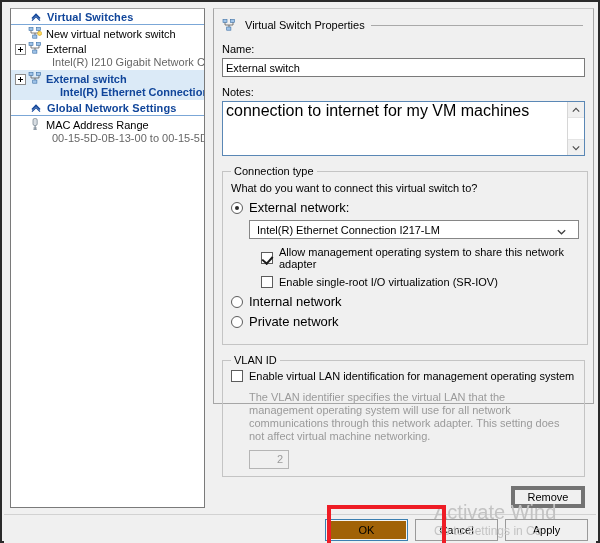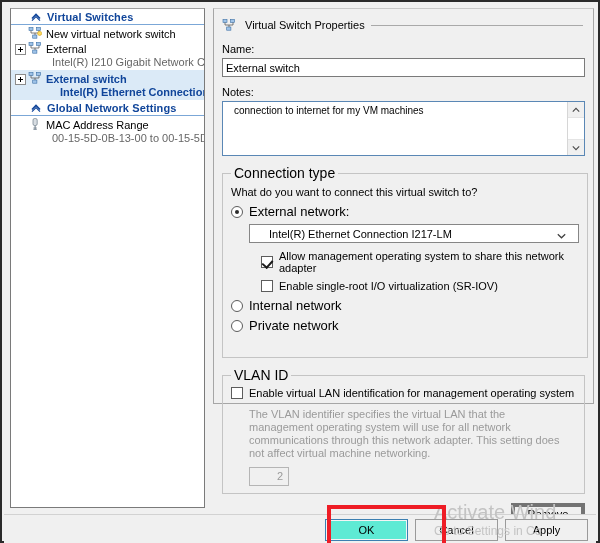--- a/index.html
+++ b/index.html
@@ -88,57 +88,57 @@
     font-family:"Liberation Sans",sans-serif;font-size:11px;
     padding:1px 3px;color:#000;outline:none;
   }
   .notes-wrap{
     position:relative;width:100%;height:55px;box-sizing:border-box;
     border:1px solid #5a87b5;background:#fff;margin-bottom:9px;
   }
   .notes-wrap textarea{
     position:absolute;left:0;top:0;right:17px;bottom:0;
     border:0;outline:none;resize:none;background:#fff;
-    font-family:"Liberation Sans",sans-serif;font-size:10px;
-    padding:2px 3px;color:#000;line-height:14px;margin-left:8px;
+    font-family:"Liberation Sans",sans-serif;font-size:16px;
+    padding:2px 3px;color:#000;line-height:14px;
   }
   .vscroll{
     position:absolute;right:0;top:0;bottom:0;width:16px;
     background:#f0f0f0;border-left:1px solid #d6d6d6;
     display:flex;flex-direction:column;justify-content:space-between;
   }
   .vscroll .arrow{
     height:15px;display:flex;align-items:center;justify-content:center;
     background:#f0f0f0;
   }
   .vscroll .track{flex:1;background:#fff;border-top:1px solid #e4e4e4;border-bottom:1px solid #e4e4e4;}
 
   fieldset.grp{
     border:1px solid #c4c4c4;margin:0 0 9px 0;padding:4px 8px 7px 8px;
     box-sizing:border-box;
   }
-  fieldset.grp legend{font-size:14px;padding:0 3px;color:#000;}
+  fieldset.grp legend{font-size:11px;padding:0 3px;color:#000;}
 
   .q-line{font-size:11px;margin:1px 0 6px 0;}
   .radio-row{display:flex;align-items:center;margin:0 0 5px 0;}
   .radio-row .lbl{font-size:13px;margin-left:6px;}
   .rad{
     width:12px;height:12px;border-radius:50%;
     border:1px solid #5c5c5c;background:#fff;box-sizing:border-box;
     position:relative;flex:0 0 12px;
   }
   .rad.on::after{
     content:"";position:absolute;left:3px;top:3px;width:4px;height:4px;
     border-radius:50%;background:#2b2b2b;
   }
   select.combo{
     width:330px;height:19px;box-sizing:border-box;margin:0 0 7px 18px;
     border:1px solid #868686;background:#fff;
     font-family:"Liberation Sans",sans-serif;font-size:11px;
-    padding-left:19px;color:#000;
+    padding-left:7px;color:#000;
     -webkit-appearance:none;appearance:none;
   }
   .combo-wrap{position:relative;}
   .combo-arrow{
     position:absolute;right:13px;top:5px;pointer-events:none;
   }
   .chk-row{display:flex;align-items:center;margin:0 0 6px 30px;}
   .chk{
     width:12px;height:12px;border:1px solid #5c5c5c;background:#fff;
     box-sizing:border-box;position:relative;flex:0 0 12px;
@@ -178,21 +178,21 @@
   #btnbar .row{
     position:absolute;right:8px;top:4px;display:flex;gap:7px;
   }
   button.dlgbtn{
     width:83px;height:22px;box-sizing:border-box;
     background:#f0f0f0;border:1px solid #9a9a9a;
     font-family:"Liberation Sans",sans-serif;font-size:11px;color:#000;
     cursor:default;
   }
   button.dlgbtn.default{
-    border:1px solid #3c7fb1;background:#5eead4;
+    border:1px solid #3c7fb1;background:#a16207;
     box-shadow:inset 0 0 0 1px #f4f4f4;
   }
   #red-box{
     position:absolute;left:325px;top:503px;width:119px;height:44px;
     border:4px solid #ee1c25;box-sizing:border-box;pointer-events:none;
   }
   #watermark{
     position:absolute;left:432px;top:500px;width:168px;height:43px;
     color:#c3c3c3;pointer-events:none;overflow:hidden;
   }
@@ -356,21 +356,21 @@
       <div class="chk-row">
         <span class="chk"></span>
         <span class="lbl">Enable single-root I/O virtualization (SR-IOV)</span>
       </div>
 
       <div class="radio-row">
         <span class="rad"></span>
         <span class="lbl">Internal network</span>
       </div>
 
-      <div class="radio-row" style="margin-bottom:17px;text-align:right;">
+      <div class="radio-row" style="margin-bottom:8px;text-align:right;">
         <span class="rad"></span>
         <span class="lbl">Private network</span>
       </div>
     </fieldset>
 
     
     <fieldset class="grp">
       <legend>VLAN ID</legend>
 
       <div class="chk-row" style="margin-left:0;margin-bottom:0;">

